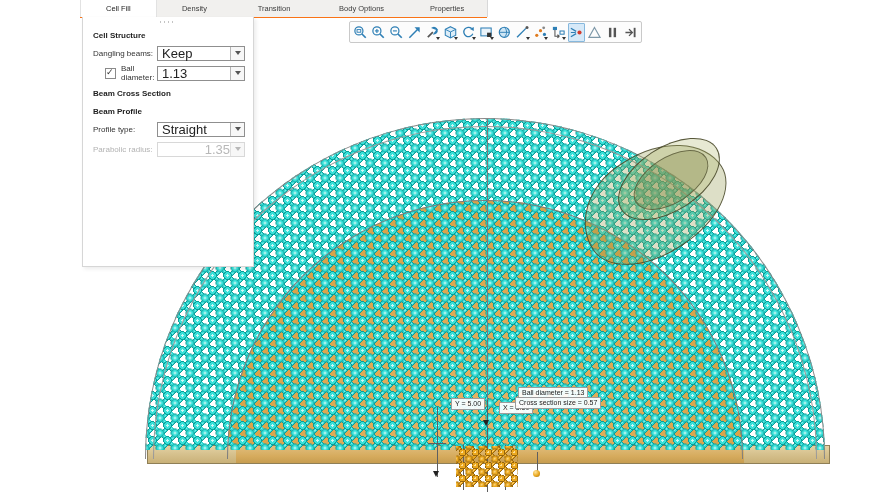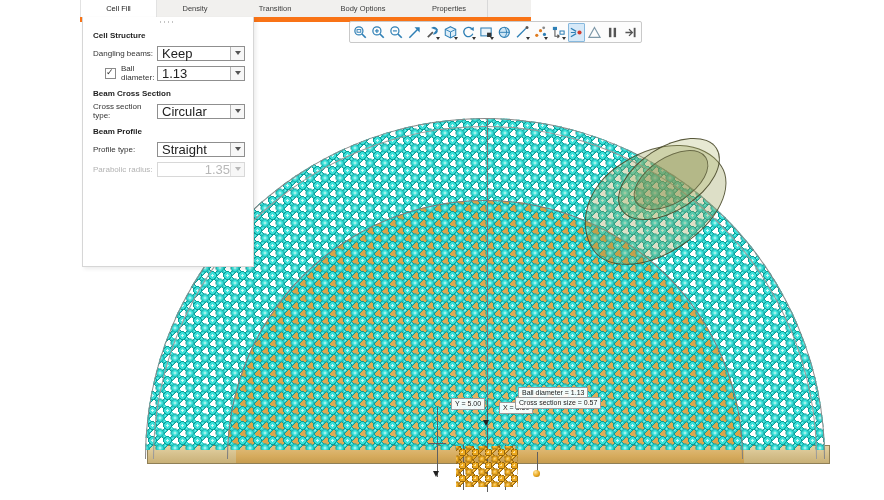--- a/index.html
+++ b/index.html
@@ -1,20 +1,20 @@
 <!DOCTYPE html>
 <html><head>
 <meta charset="utf-8">
 <style>
   html,body{margin:0;padding:0;}
   body{width:884px;height:500px;position:relative;overflow:hidden;background:#fff;
        font-family:"Liberation Sans",sans-serif;-webkit-font-smoothing:antialiased;}
   
-  .tabstrip{position:absolute;left:80px;top:0;width:451px;height:17px;background:#f1f0ee;
-            border-bottom:5px solid #f97316;display:flex;z-index:40;}
+  .tabstrip{position:absolute;left:80px;top:0;width:407px;height:17px;background:#f1f0ee;
+            border-bottom:1px solid #f97316;display:flex;z-index:40;}
   .tab{height:17px;display:flex;align-items:center;justify-content:center;
        font-size:7.5px;color:#3c3c3c;cursor:default;}
   .tab.active{background:#fff;border-left:1px solid #e2e2e2;border-right:1px solid #e2e2e2;color:#222;}
   .tabstrip-end{position:absolute;left:487px;top:0;width:1px;height:17px;background:#d8d8d8;z-index:40;}
   
   .panel{position:absolute;left:82px;top:17px;width:170px;height:249px;background:#fff;
          border:1px solid #d6d6d6;border-top:none;box-shadow:2px 2px 4px rgba(0,0,0,.08);
          z-index:41;font-size:8px;color:#333;}
   .drag-dots{width:16px;height:2px;margin:4px auto 2px auto;
              background:repeating-linear-gradient(90deg,#c4c4c4 0 1.5px,transparent 1.5px 4px);}
@@ -160,27 +160,20 @@
       </div>
       <div class="row indent">
         <span class="cb checked"></span>
         <span class="lbl">Ball diameter:</span>
         <span class="dd">
           <span class="dd-val">1.13</span>
           <span class="dd-btn"></span>
         </span>
       </div>
       <div class="sec-title">Beam Cross Section</div>
-      <div class="row">
-        <span class="lbl">Cross section type:</span>
-        <span class="dd">
-          <span class="dd-val">Circular</span>
-          <span class="dd-btn"></span>
-        </span>
-      </div>
       <div class="sec-title">Beam Profile</div>
       <div class="row">
         <span class="lbl">Profile type:</span>
         <span class="dd">
           <span class="dd-val">Straight</span>
           <span class="dd-btn"></span>
         </span>
       </div>
       <div class="row disabled">
         <span class="lbl">Parabolic radius:</span>

